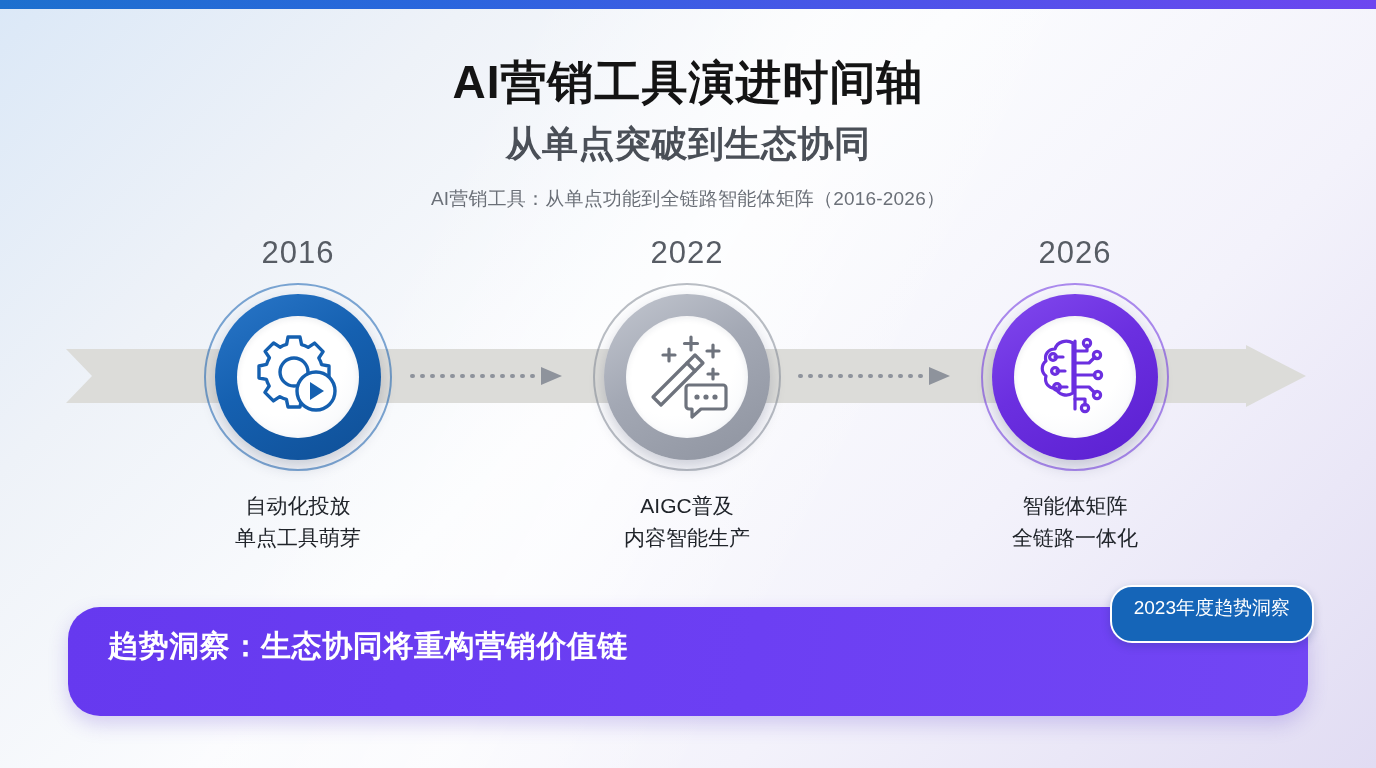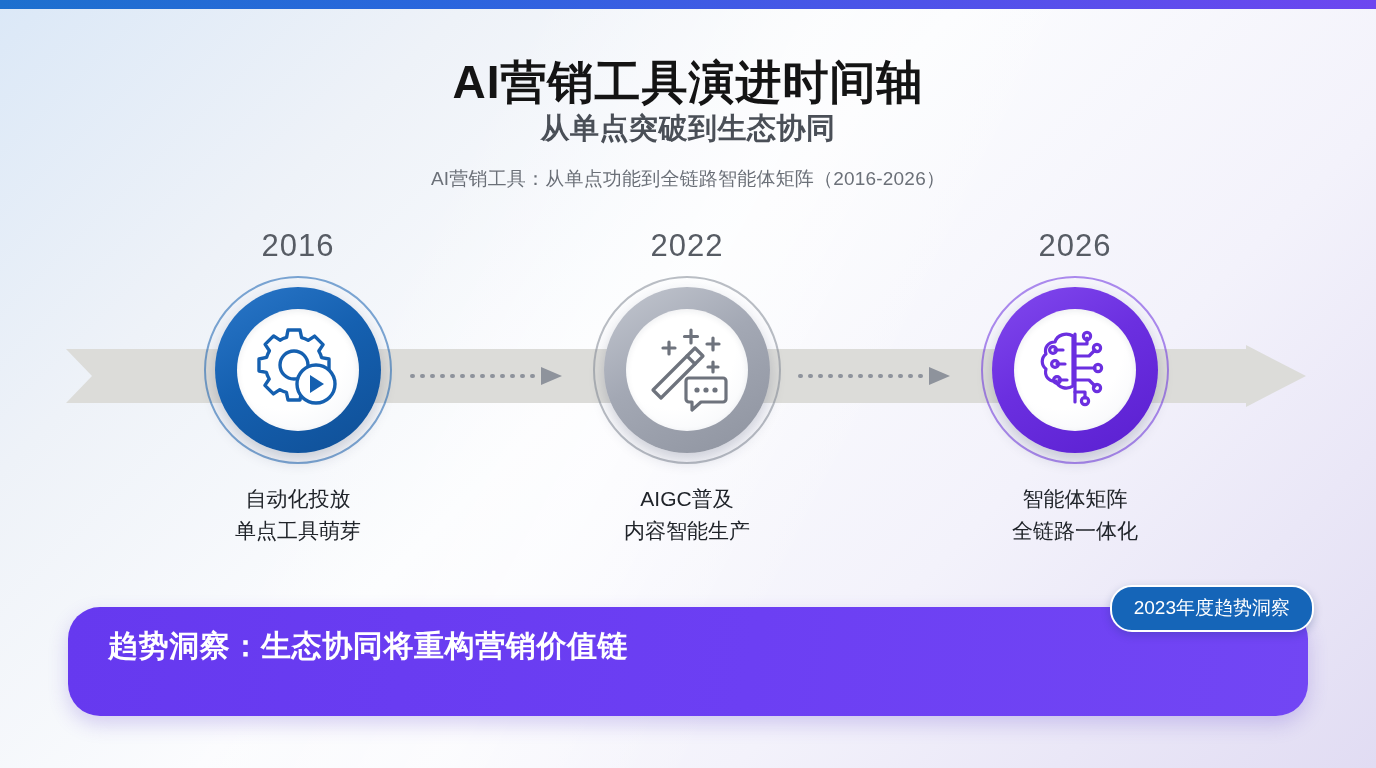--- a/index.html
+++ b/index.html
@@ -29,36 +29,37 @@
     z-index: 6;
   }
 
   
   .header { position: absolute; top: 56px; left: 0; width: 1376px; text-align: center; z-index: 5; }
   .title {
     font-size: 46px; font-weight: 700; color: #141414;
     letter-spacing: 1px; line-height: 1.16;
   }
   .subtitle {
-    font-size: 29px; font-weight: 700; color: #4a4f57; letter-spacing: .5px;
+    margin-top: 11px;
+    font-size: 36px; font-weight: 700; color: #4a4f57; letter-spacing: .5px;
   }
   .desc {
     margin-top: 17px;
     font-size: 19px; color: #6b7078; letter-spacing: .2px;
   }
 
   
   .timeline { position: absolute; top: 226px; left: 0; width: 1376px; height: 340px; z-index: 4; }
 
   .arrow-bar { position: absolute; left: 66px; top: 119px; width: 1240px; height: 62px; }
 
   .connector { position: absolute; top: 138px; height: 24px; }
   .connector svg { display: block; }
 
-  .node { position: absolute; top: 0; width: 300px; text-align: center; }
+  .node { position: absolute; top: 7px; width: 300px; text-align: center; }
   .node-year {
     font-size: 31px; color: #575c64; font-weight: 400; letter-spacing: 1px;
     height: 40px; line-height: 40px;
   }
   .ring-wrap {
     position: relative; width: 188px; height: 188px; margin: 10px auto 0;
   }
   .ring-outer {
     position: absolute; inset: 0;
     border-radius: 50%;
@@ -98,21 +99,21 @@
     margin-top: 11px;
     font-size: 19px; color: rgba(255,255,255,.86); letter-spacing: .2px;
   }
   .banner-sub .dim { color: rgba(255,255,255,.62); }
 
   .badge {
     position: absolute; right: 62px; top: 585px;
     background: #1565b8;
     color: #ffffff;
     font-size: 19px;
-    padding: 8px 22px 9px;
+    padding: 8px 22px 20px;
     border-radius: 22px;
     border: 2px solid #ffffff;
     z-index: 7;
     white-space: nowrap;
     box-shadow: 0 3px 9px rgba(20,50,110,.25);
   }
 </style>
 </head>
 <body>
 

